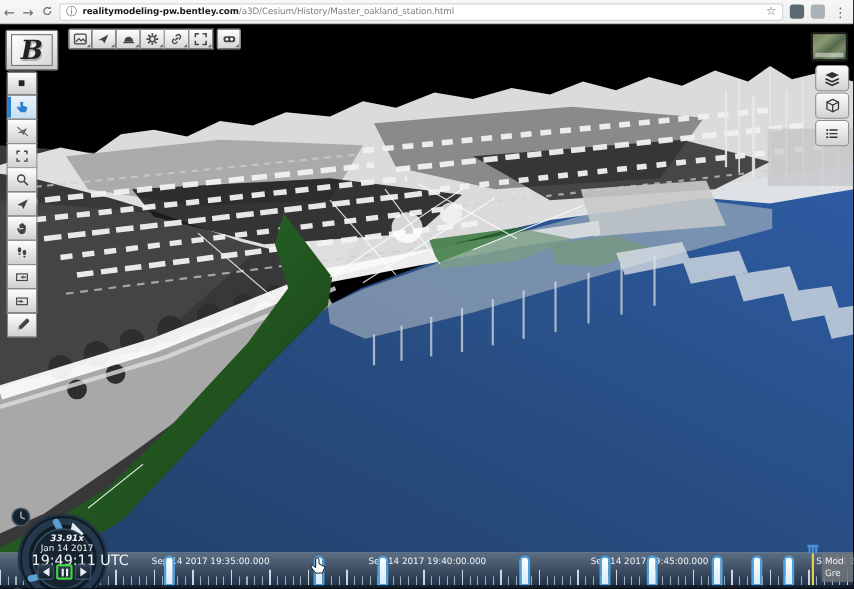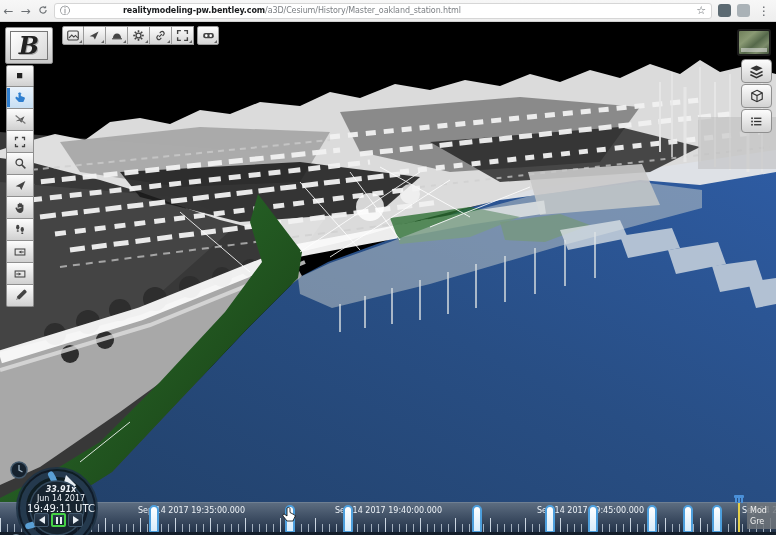--- a/index.html
+++ b/index.html
@@ -8,21 +8,21 @@
   #app { position:relative; width:776px; height:535px; overflow:hidden; background:#000; }
 
   
   .browser-bar { position:absolute; top:0; left:0; width:776px; height:22px;
     background:linear-gradient(#f7f7f7,#eeeeee); border-bottom:1px solid #cfcfcf;
     display:flex; align-items:center; z-index:40; }
   .nav-ico { width:17px; text-align:center; color:#6b6f73; font-size:12px; line-height:22px; }
   .url-bar { position:relative; margin-left:3px; width:658px; height:16px; background:#fff;
     border:1px solid #d6d6d6; border-radius:3px; display:flex; align-items:center; padding:0 5px; }
   .url-info { color:#5f6368; font-size:10px; margin-right:5px; }
-  .url-text { font-size:8px; letter-spacing:-0.1px; white-space:nowrap; overflow:hidden;margin-left:48px; }
+  .url-text { font-size:8px; letter-spacing:-0.1px; white-space:nowrap; overflow:hidden; }
   .url-domain { color:#1a1c1e; font-weight:bold; }
   .url-path { color:#7b7f83; }
   .url-star { margin-left:auto; color:#6b6f73; font-size:11px; }
   .ext-ico { width:13px; height:13px; border-radius:3px; margin-left:6px; }
   .ext-dark { background:#5c6a72; }
   .ext-lite { background:#aab2b7; }
   .menu-dots { color:#5f6368; font-size:12px; margin-left:8px; margin-right:6px; }
 
   
   .viewport { position:absolute; top:22px; left:0; width:776px; height:513px; background:#000; }
@@ -64,21 +64,21 @@
   .right-btns { position:absolute; left:741px; top:37px; width:31px; z-index:30; }
   .rb-btn { width:31px; height:24px; background:linear-gradient(#fcfcfc,#d2d2d2);
     border:1px solid #8f8f8f; border-radius:4px; margin-bottom:1px;
     display:flex; align-items:center; justify-content:center; }
 
   
   .anim-widget { position:absolute; left:5px; top:430px; width:112px; height:105px; z-index:34; }
   .anim-text { position:absolute; width:100%; text-align:center; color:#eef3f7; pointer-events:none; }
   .anim-speed { top:33px; font-size:8px; font-weight:bold;font-style:italic; }
   .anim-date  { top:42px; font-size:8px; }
-  .anim-time  { top:51px; font-size:10px; }
+  .anim-time  { top:51px; font-size:13px;text-align:right; }
   .anim-btns { position:absolute; left:29px; top:61px; display:flex; gap:2px; }
   .ab { width:15px; height:14px; background:linear-gradient(#2c3c4e,#15222f); border:1px solid #41586d;
     border-radius:2px; display:flex; align-items:center; justify-content:center; }
   .ab.pause { border:2px solid #46d246; }
   .tri { width:0; height:0; border-top:4px solid transparent; border-bottom:4px solid transparent; }
   .tri-l { border-right:6px solid #e8eef3; }
   .tri-r { border-left:6px solid #e8eef3; }
   .pause-bars { display:flex; gap:2px; }
   .pause-bars i { display:block; width:2px; height:7px; background:#e8eef3; }
 
@@ -409,21 +409,21 @@
         <g>
           <circle cx="14" cy="18" r="8" fill="#16222e" stroke="#43596c" stroke-width="1.5"></circle>
           <path d="M14 13v5l3.5 2" fill="none" stroke="#9fb4c4" stroke-width="1.3"></path>
         </g>
         <g>
           <circle cx="11" cy="90" r="7" fill="#16222e" stroke="#8fa5b5" stroke-width="1.5"></circle>
           <line x1="16" y1="95" x2="20" y2="99" stroke="#8fa5b5" stroke-width="2"></line>
         </g>
       </svg>
       <div class="anim-text anim-speed">33.91x</div>
-      <div class="anim-text anim-date">Jun 14 2017</div>
+      <div class="anim-text anim-date">Jan 14 2017</div>
       <div class="anim-text anim-time">19:49:11 UTC</div>
       <div class="anim-btns">
         <div class="ab">
             <span class="tri tri-l"></span>
           </div>
         <div class="ab pause">
             <span class="pause-bars">
               <i></i>
               <i></i>
             </span>

